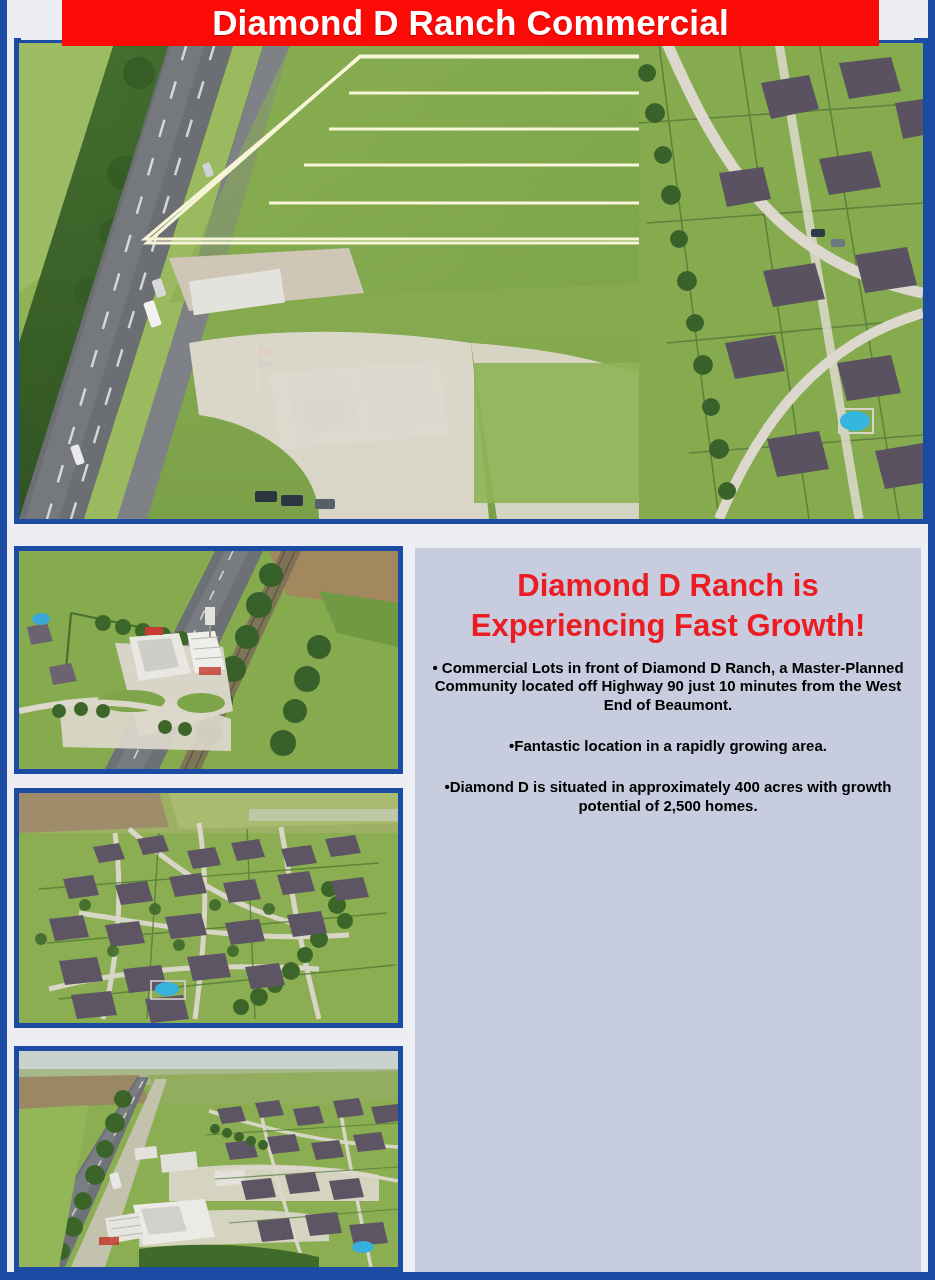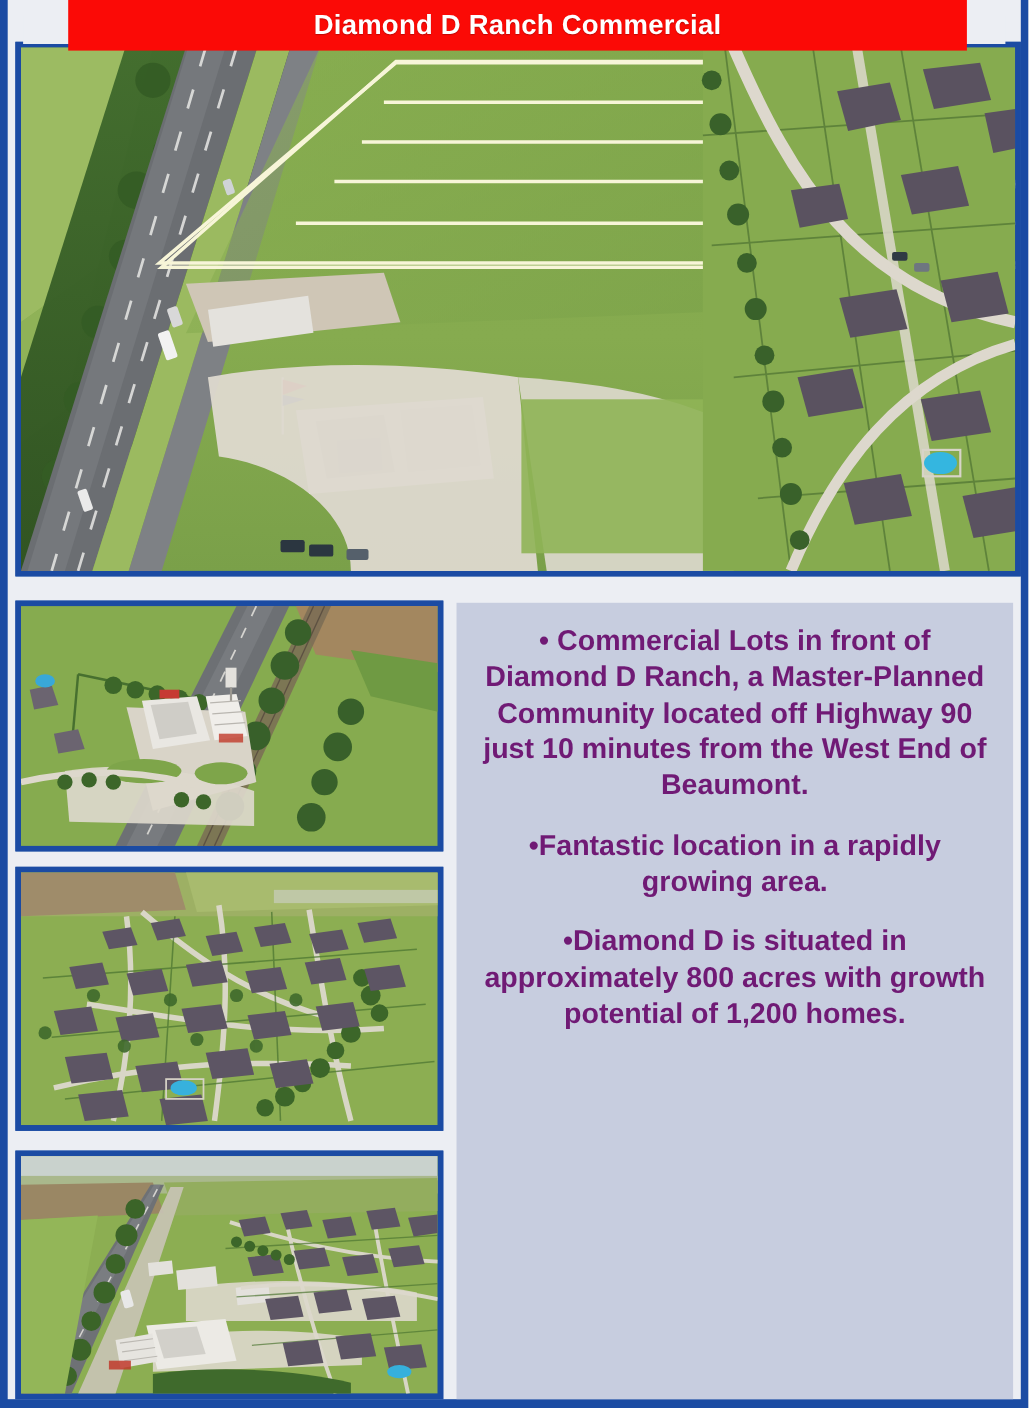--- a/index.html
+++ b/index.html
@@ -27,21 +27,21 @@
   #title-banner {
     position:absolute;
     left:55px; top:0px;
     width:817px; height:46px;
     background:#fb0a06;
     display:flex; align-items:center; justify-content:center;
     z-index:40;
   }
   #title-text {
     color:#ffffff;
-    font-size:25px;
+    font-size:35px;
     font-weight:bold;
     letter-spacing:0.2px;
     white-space:nowrap;
     text-shadow:0 1px 1px rgba(0,0,0,.25);
   }
 
   
   .banner-side {
     position:absolute;
     top:14px; height:26px; width:48px;
@@ -81,22 +81,22 @@
   }
   #panel-heading {
     color:#eb1c22;
     font-size:31px;
     font-weight:bold;
     line-height:1.30;
     text-align:center;
     margin-bottom:12px;
   }
   .bullet {
-    color:#701a75;
-    font-size:26px;
+    color:#000000;
+    font-size:15px;
     font-weight:bold;
     line-height:1.26;
     text-align:center;
     margin-bottom:14px;
   }
   .bullet.tight { margin-bottom:4px; }
   .bullet.gap   { margin-bottom:22px; }
 </style>
 </head>
 <body>
@@ -531,20 +531,21 @@
           <rect x="92" y="122" width="9" height="16" rx="2" fill="#e8e8e8" transform="rotate(-16 96 130)"></rect>
         </svg>
       </div>
     </div>
 
     <div id="title-banner">
       <span id="title-text">Diamond D Ranch Commercial</span>
     </div>
 
     <div id="text-panel">
+      <div id="panel-heading">Diamond D Ranch is Experiencing Fast Growth!</div>
 
       <div class="bullet gap">• Commercial Lots in front of Diamond D Ranch, a Master-Planned Community located off Highway 90 just 10 minutes from the West End of Beaumont.</div>
       <div class="bullet gap">•Fantastic location in a rapidly growing area.</div>
-      <div class="bullet gap">•Diamond D is situated in approximately 800 acres with growth potential of 1,200 homes.</div>
+      <div class="bullet gap">•Diamond D is situated in approximately 400 acres with growth potential of 2,500 homes.</div>
     </div>
 
   </div>
 </div>
 
 </body></html>

